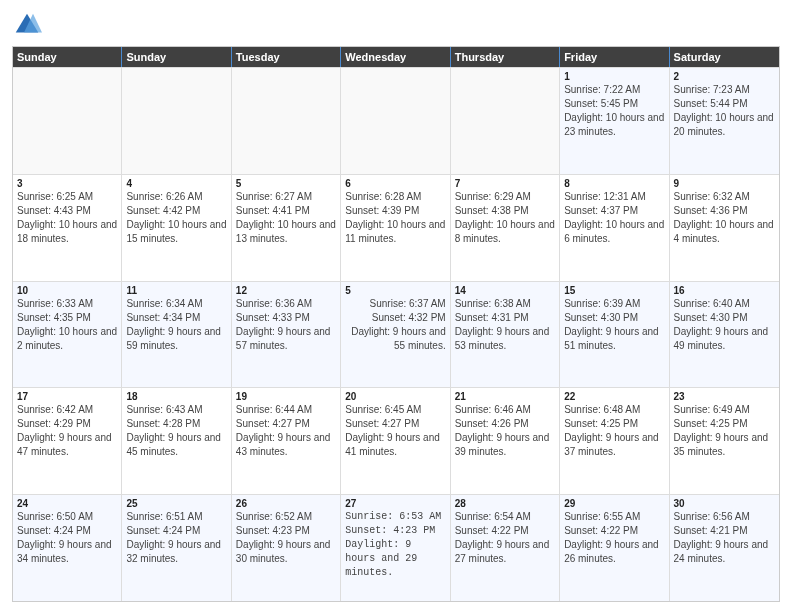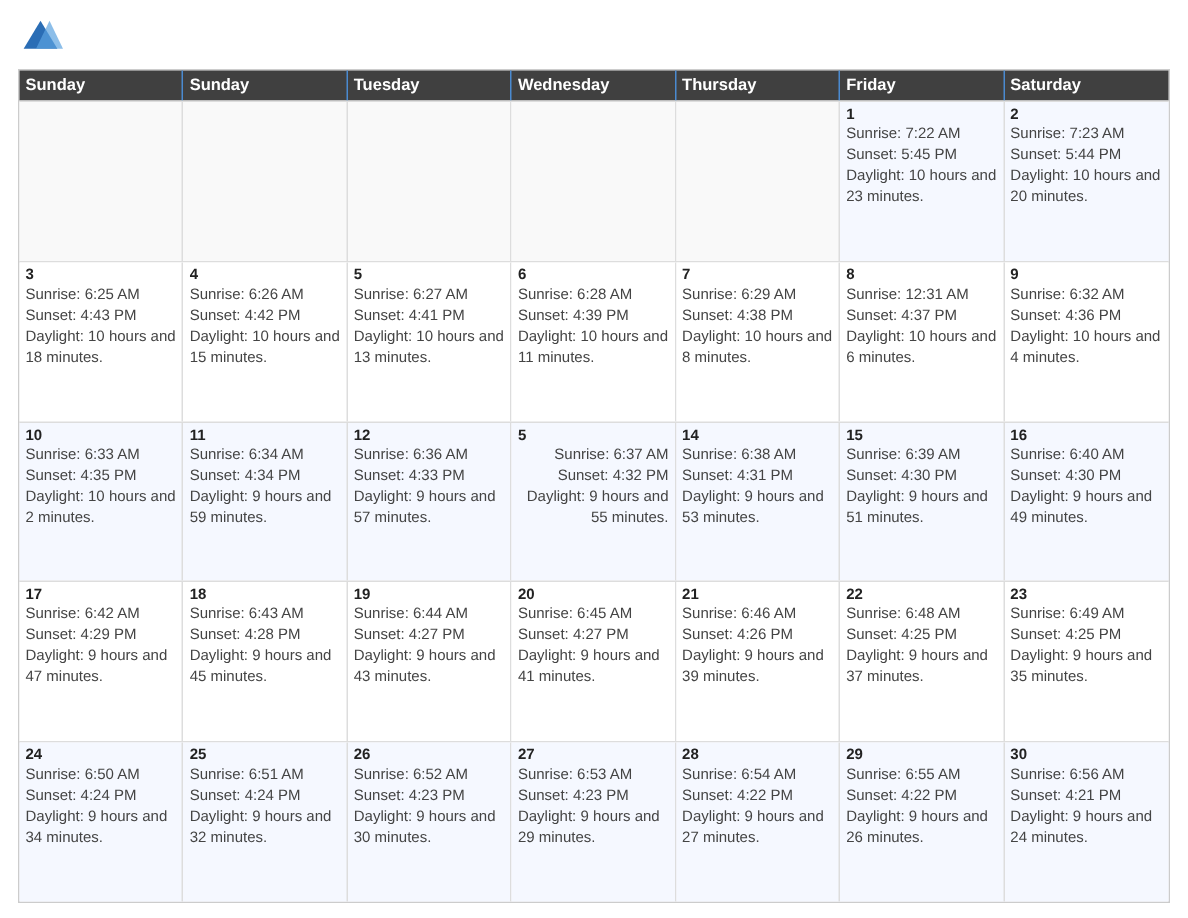--- a/index.html
+++ b/index.html
@@ -307,21 +307,21 @@
 Daylight: 9 hours and 32 minutes.</div>
           </div>
           <div class="cal-cell even-row">
             <span class="day-num">26</span>
             <div class="day-info" style="white-space: pre-line;">Sunrise: 6:52 AM
 Sunset: 4:23 PM
 Daylight: 9 hours and 30 minutes.</div>
           </div>
           <div class="cal-cell even-row">
             <span class="day-num">27</span>
-            <div class="day-info" style="white-space: pre-line;">Sunrise: 6:53 AM
+            <div class="day-info" style="white-space: pre-line; font-family: Liberation Mono, monospace;">Sunrise: 6:53 AM
 Sunset: 4:23 PM
 Daylight: 9 hours and 29 minutes.</div>
           </div>
           <div class="cal-cell even-row">
             <span class="day-num">28</span>
             <div class="day-info" style="white-space: pre-line;">Sunrise: 6:54 AM
 Sunset: 4:22 PM
 Daylight: 9 hours and 27 minutes.</div>
           </div>
           <div class="cal-cell even-row">

